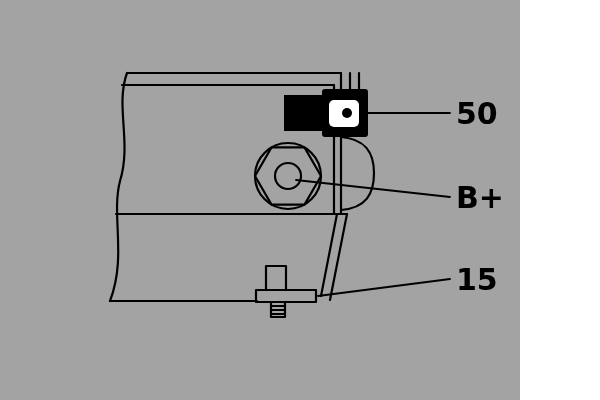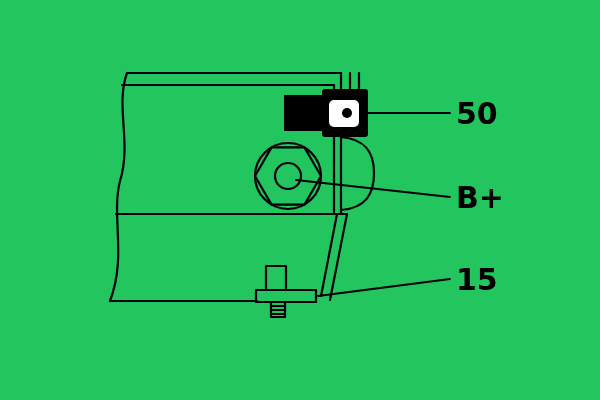--- a/index.html
+++ b/index.html
@@ -2,23 +2,23 @@
 <html><head>
 <meta charset="utf-8">
 <style>
   html, body { margin: 0; padding: 0; }
   body {
     background: #ffffff;
     font-family: "DejaVu Sans", "Liberation Sans", sans-serif;
   }
   .stage {
     position: relative;
-    width: 600px;
+    width: 520px;
     height: 400px;
-    background: #22c55e;
+    background: #a3a3a3;
     overflow: hidden;
   }
   .ln   { stroke: #000000; stroke-width: 2.2; fill: none; stroke-linecap: round; stroke-linejoin: round; }
   .thin { stroke: #000000; stroke-width: 1.8; fill: none; stroke-linecap: round; }
   .blk  { fill: #000000; stroke: none; }
   .wht  { fill: #ffffff; stroke: none; }
   .lbl  {
     font-family: "DejaVu Sans", "Liberation Sans", sans-serif;
     font-size: 30px;
     font-weight: bold;

